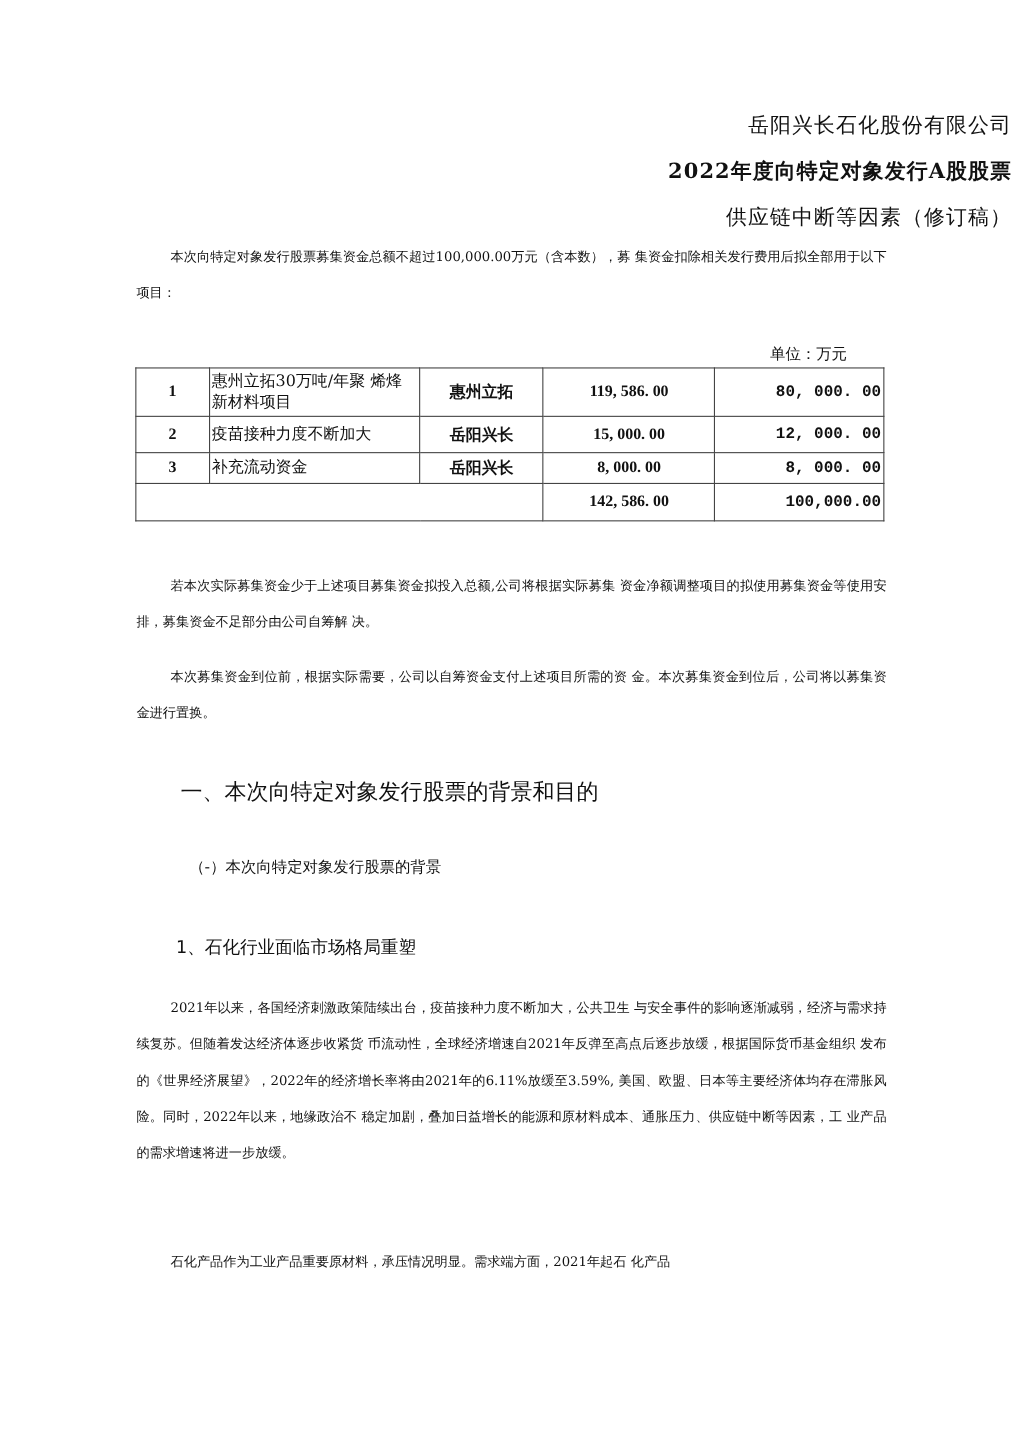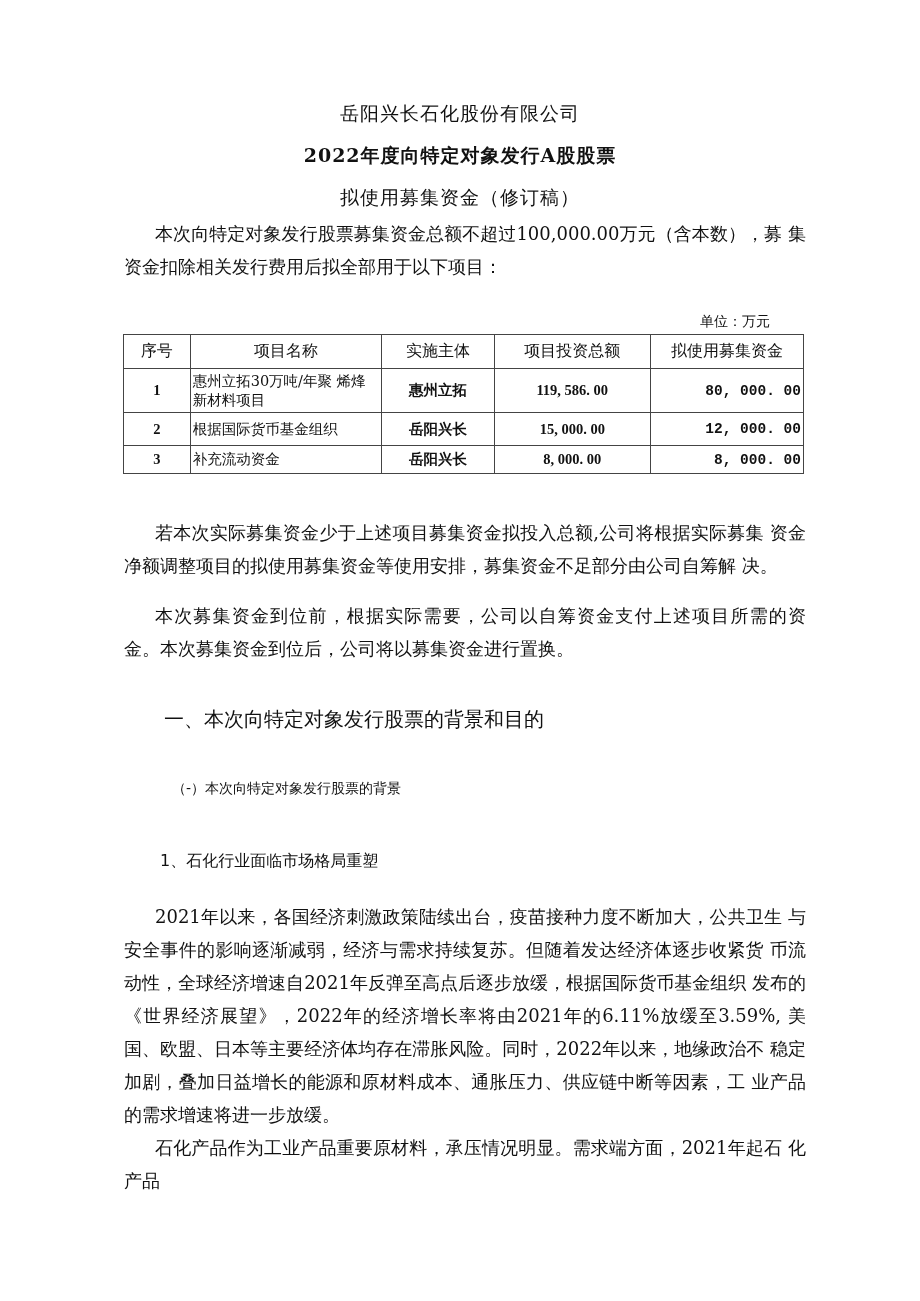--- a/index.html
+++ b/index.html
@@ -1,77 +1,75 @@
 <!DOCTYPE html>
 <html><head>
   <meta charset="utf-8">
   <style>
     html, body { margin: 0; padding: 0; background: #ffffff; }
     body { width: 920px; height: 1301px; position: relative; overflow: hidden; color: #111; }
     .serif { font-family: "DejaVu Serif", "Liberation Serif", serif; }
     .sans { font-family: "DejaVu Sans", "Liberation Sans", sans-serif; }
-    .title { position: absolute; left: 0; width: 920px; text-align: center; font-size: 19px; letter-spacing: 1px; }
+    .title { position: absolute; left: 0; width: 920px; text-align: right; font-size: 19px; letter-spacing: 1px; }
     .t1 { top: 101px; }
     .t2 { top: 143px; font-weight: bold; }
     .t3 { top: 185px; }
-    .para { position: absolute; left: 124px; width: 682px; font-size: 18px; line-height: 33px; text-align: justify; text-indent: 31px; }
+    .para { position: absolute; left: 124px; width: 682px; font-size: 12px; line-height: 33px; text-align: justify; text-indent: 31px; }
     .unit { position: absolute; left: 700px; top: 313px; font-size: 14px; }
     table.fund { position: absolute; left: 123px; top: 334px; border-collapse: collapse; width: 681px; font-size: 14.5px; }
     table.fund td, table.fund th { border: 1.5px solid #444; padding: 0 2px; vertical-align: middle; }
     table.fund th { font-weight: normal; height: 33px; font-size: 16px; }
     .c-no { width: 62px; text-align: center; font-weight: bold; font-family: "Liberation Serif", serif; }
     .c-name { width: 188px; text-align: left; line-height: 19px; }
     .c-ent { width: 108px; text-align: center; font-weight: bold; }
     .c-amt { width: 152px; text-align: center; font-weight: bold; font-family: "Liberation Serif", serif; }
     .c-use { width: 149px; text-align: right; font-weight: bold; font-family: Liberation Mono, monospace; }
     .h1 { position: absolute; left: 164px; top: 706px; font-size: 20px; }
     .h2 { position: absolute; left: 172px; top: 780px; font-size: 14px; }
     .h3 { position: absolute; left: 160px; top: 851px; font-size: 16px; }
   </style>
 </head>
 <body>
 
 <div>
   <div class="title t1 sans">岳阳兴长石化股份有限公司</div>
   <div class="title t2 serif">2022年度向特定对象发行A股股票</div>
-  <div class="title t3 sans">拟使用募集资金（修订稿）</div>
+  <div class="title t3 sans">供应链中断等因素（修订稿）</div>
 
   <p class="para serif" style="top:217px; margin:0;">本次向特定对象发行股票募集资金总额不超过100,000.00万元（含本数），募 集资金扣除相关发行费用后拟全部用于以下项目：</p>
 
   <div class="unit serif">单位：万元</div>
 
   <table class="fund serif">
     <tbody>
-        <tr>
-      <th class="sans" style="width:62px">序号</th>
-      <th class="sans" style="width:188px">项目名称</th>
-      <th class="sans" style="width:108px">实施主体</th>
-      <th class="sans" style="width:152px">项目投资总额</th>
-      <th class="sans" style="width:149px">拟使用募集资金</th>
-    </tr>
     <tr style="height:44px">
       <td class="c-no">1</td>
       <td class="c-name">惠州立拓30万吨/年聚 烯烽新材料项目</td>
       <td class="c-ent">惠州立拓</td>
       <td class="c-amt">119, 586. 00</td>
       <td class="c-use">80, 000. 00</td>
     </tr>
     <tr style="height:33px">
       <td class="c-no">2</td>
-      <td class="c-name">根据国际货币基金组织</td>
+      <td class="c-name">疫苗接种力度不断加大</td>
       <td class="c-ent">岳阳兴长</td>
       <td class="c-amt">15, 000. 00</td>
       <td class="c-use">12, 000. 00</td>
     </tr>
     <tr style="height:28px">
       <td class="c-no">3</td>
       <td class="c-name">补充流动资金</td>
       <td class="c-ent">岳阳兴长</td>
       <td class="c-amt">8, 000. 00</td>
       <td class="c-use">8, 000. 00</td>
+    </tr>
+    <tr style="height:34px">
+      <td colspan="3"></td>
+      <td class="c-amt">142, 586. 00</td>
+      <td class="c-use">100,000.00</td>
     </tr>
   </tbody>
     </table>
 
   <p class="para serif" style="top:516px; margin:0;">若本次实际募集资金少于上述项目募集资金拟投入总额,公司将根据实际募集 资金净额调整项目的拟使用募集资金等使用安排，募集资金不足部分由公司自筹解 决。</p>
   <p class="para serif" style="top:599px; margin:0;">本次募集资金到位前，根据实际需要，公司以自筹资金支付上述项目所需的资 金。本次募集资金到位后，公司将以募集资金进行置换。</p>
 
   <div class="h1 sans">一、本次向特定对象发行股票的背景和目的</div>
   <div class="h2 sans">（-）本次向特定对象发行股票的背景</div>
   <div class="h3 sans">1、石化行业面临市场格局重塑</div>

